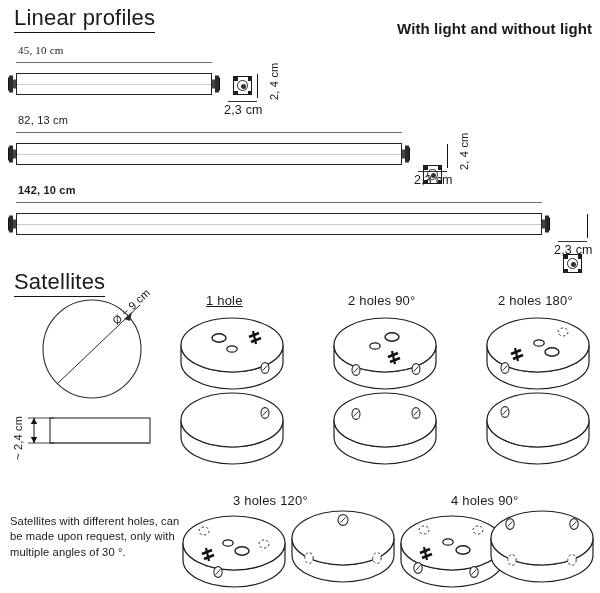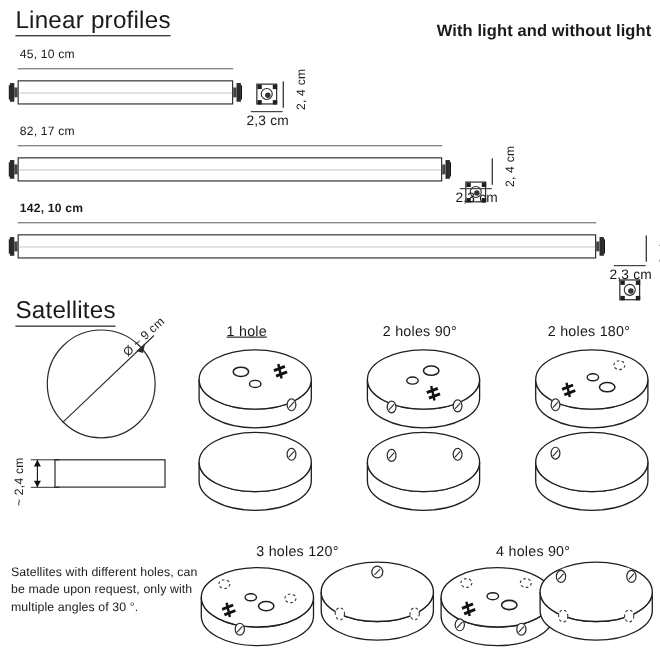--- a/index.html
+++ b/index.html
@@ -81,21 +81,21 @@
 </style>
 </head>
 <body>
 
 <div class="abs nosel" style="left:14px;top:5px;">
   <div class="section-title">Linear profiles</div>
 </div>
 
 <div class="abs nosel right-head" style="left:397px;top:20px;">With light and without light</div>
 
-<div class="abs nosel dim" style="left:18px;top:44px;">45, 10 cm</div>
+<div class="abs nosel dim" style="left:18px;top:44px;font-family:Liberation Serif, serif;">45, 10 cm</div>
 <div class="abs hline" style="left:16px;top:62px;width:196px;"></div>
 
 <div class="abs" style="left:16px;top:73px;width:196px;">
   <div class="bar" style="width:196px;position:relative;">
     <div class="bar-inner"></div>
   </div>
   <div class="cap" style="left:-8px;">
     <i class="blk"></i>
       <i class="nub"></i>
       <i class="tick"></i>
@@ -111,21 +111,21 @@
   <span class="crn c1"></span>
     <span class="crn c2"></span>
     <span class="crn c3"></span>
     <span class="crn c4"></span>
 </div>
 <div class="abs vline" style="left:257px;top:74px;height:24px;"></div>
 <div class="abs nosel dim vert" style="left:268px;top:100px;">2, 4 cm</div>
 <div class="abs hline" style="left:228px;top:101px;width:29px;border-top-color:#333;"></div>
 <div class="abs nosel dim-lg" style="left:224px;top:103px;">2,3 cm</div>
 
-<div class="abs nosel dim" style="left:18px;top:114px;">82, 17 cm</div>
+<div class="abs nosel dim" style="left:18px;top:114px;">82, 13 cm</div>
 <div class="abs hline" style="left:16px;top:132px;width:386px;"></div>
 
 <div class="abs" style="left:16px;top:143px;width:386px;">
   <div class="bar" style="width:386px;position:relative;">
     <div class="bar-inner"></div>
   </div>
   <div class="cap" style="left:-8px;">
     <i class="blk"></i>
       <i class="nub"></i>
       <i class="tick"></i>

